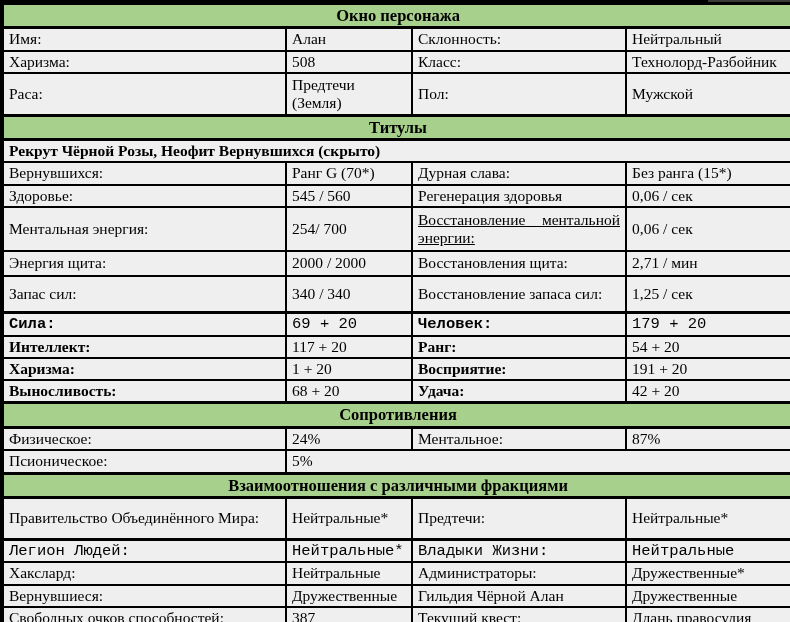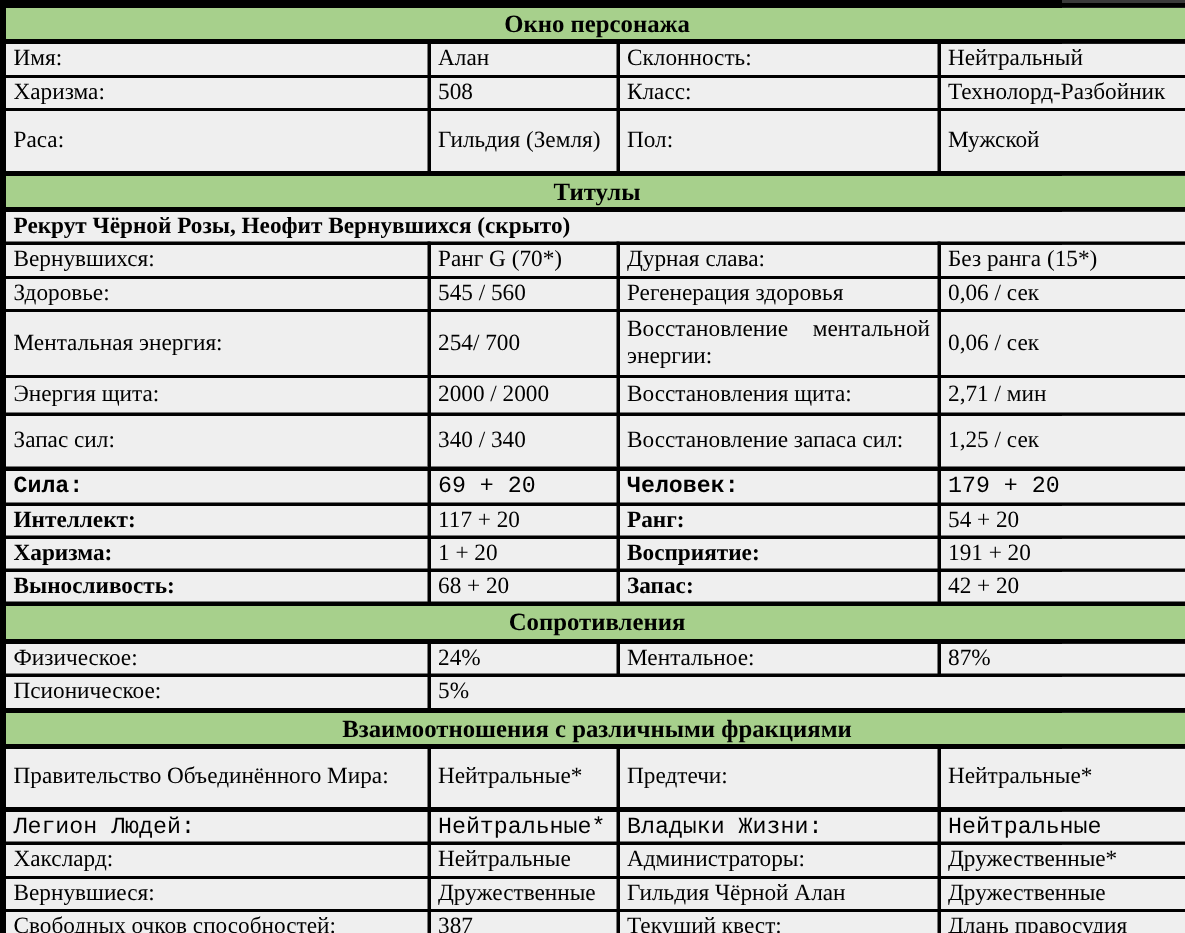--- a/index.html
+++ b/index.html
@@ -32,21 +32,21 @@
   }
   th.section{
     background:var(--header-bg);
     text-align:center;
     font-weight:bold;
     font-size:16.5px;
     border-top-width:3px;
     border-bottom-width:3px;
   }
   td.b{font-weight:bold;}
-  td.justify{text-align:justify;}
+  td.justify{text-align:justify;text-decoration:underline;}
   tr.r20{height:20px;}
   tr.r25{height:25px;}
   tr.r37{height:37px;}
   tr.r42{height:42px;}
   tr.r44{height:44px;}
   tr.sep td{border-top-width:3px;font-family:Liberation Mono, monospace;}
 </style>
 </head>
 <body>
 
@@ -70,21 +70,21 @@
     <td>Нейтральный</td>
   </tr>
   <tr class="r20">
     <td>Харизма:</td>
     <td>508</td>
     <td>Класс:</td>
     <td>Технолорд-Разбойник</td>
   </tr>
   <tr class="r42">
     <td>Раса:</td>
-    <td>Гильдия (Земля)</td>
+    <td>Предтечи (Земля)</td>
     <td>Пол:</td>
     <td>Мужской</td>
   </tr>
 
   <tr class="r20">
     <th class="section" colspan="4">Титулы</th>
   </tr>
   <tr class="r20">
     <td class="b" colspan="4">Рекрут Чёрной Розы, Неофит Вернувшихся (скрыто)</td>
   </tr>
@@ -133,21 +133,21 @@
   </tr>
   <tr class="r20">
     <td class="b">Харизма:</td>
     <td>1 + 20</td>
     <td class="b">Восприятие:</td>
     <td>191 + 20</td>
   </tr>
   <tr class="r20">
     <td class="b">Выносливость:</td>
     <td>68 + 20</td>
-    <td class="b">Запас:</td>
+    <td class="b">Удача:</td>
     <td>42 + 20</td>
   </tr>
 
   <tr class="r20">
     <th class="section" colspan="4">Сопротивления</th>
   </tr>
   <tr class="r20">
     <td>Физическое:</td>
     <td>24%</td>
     <td>Ментальное:</td>

